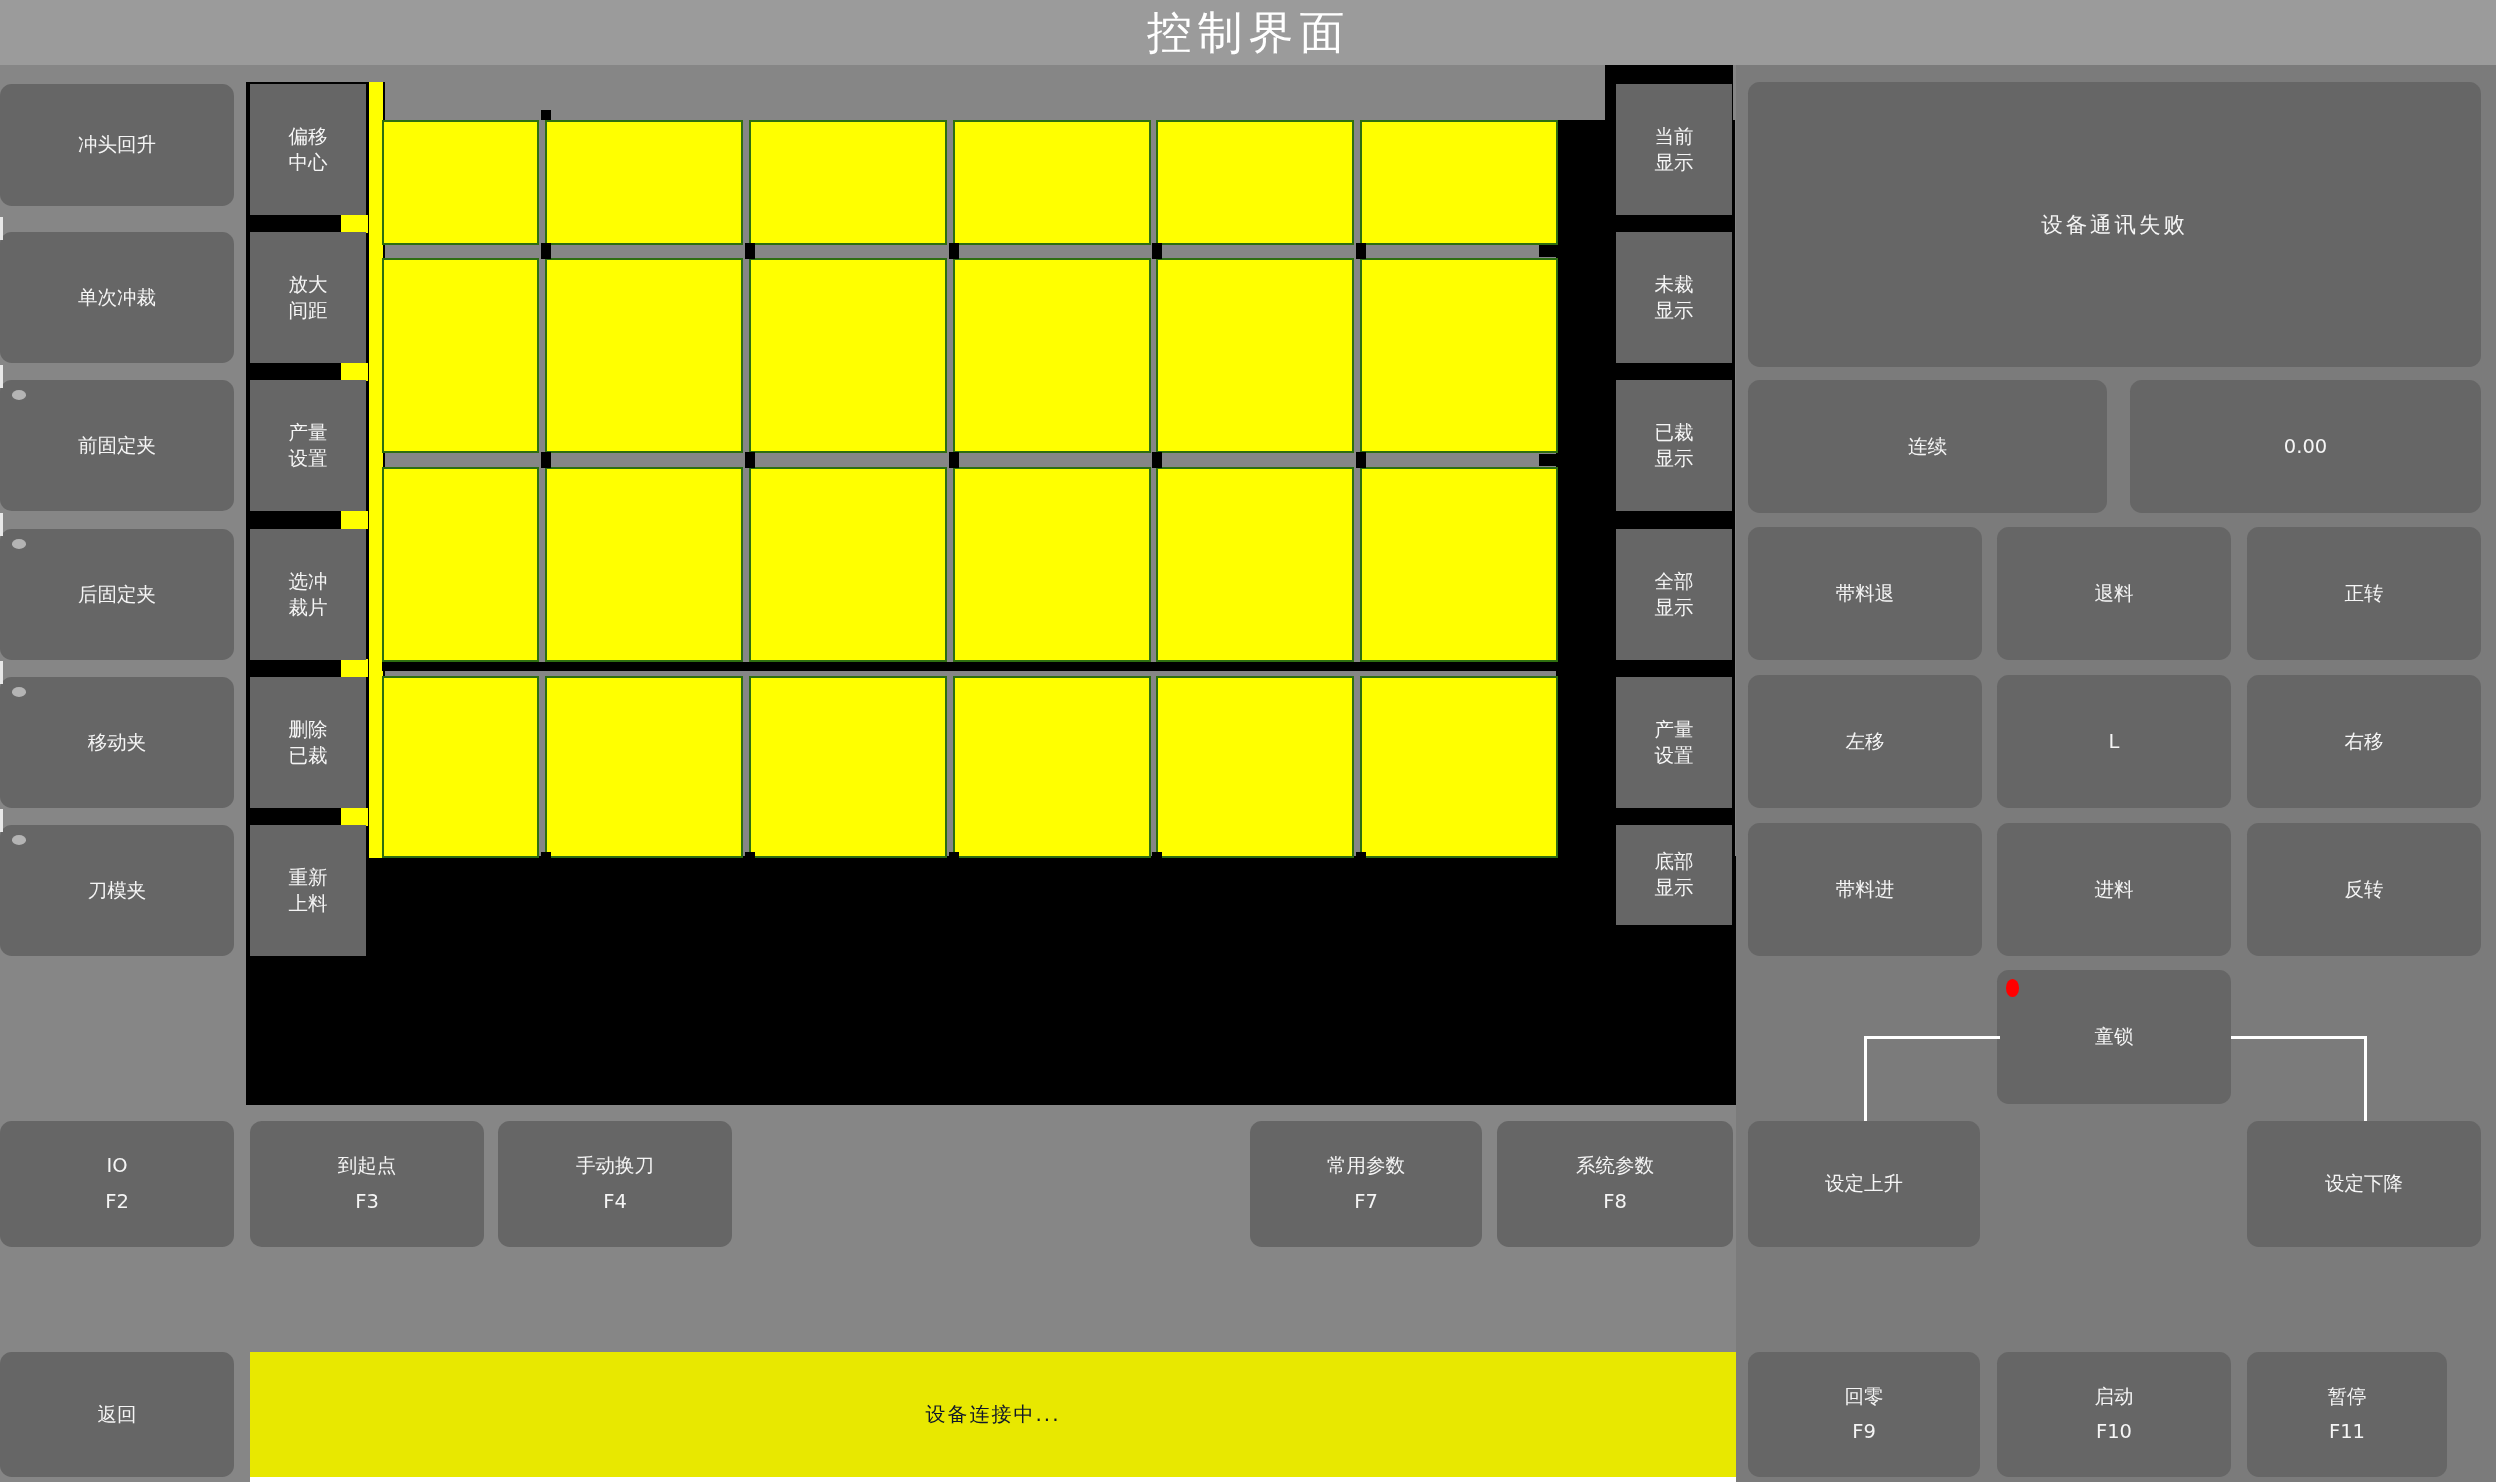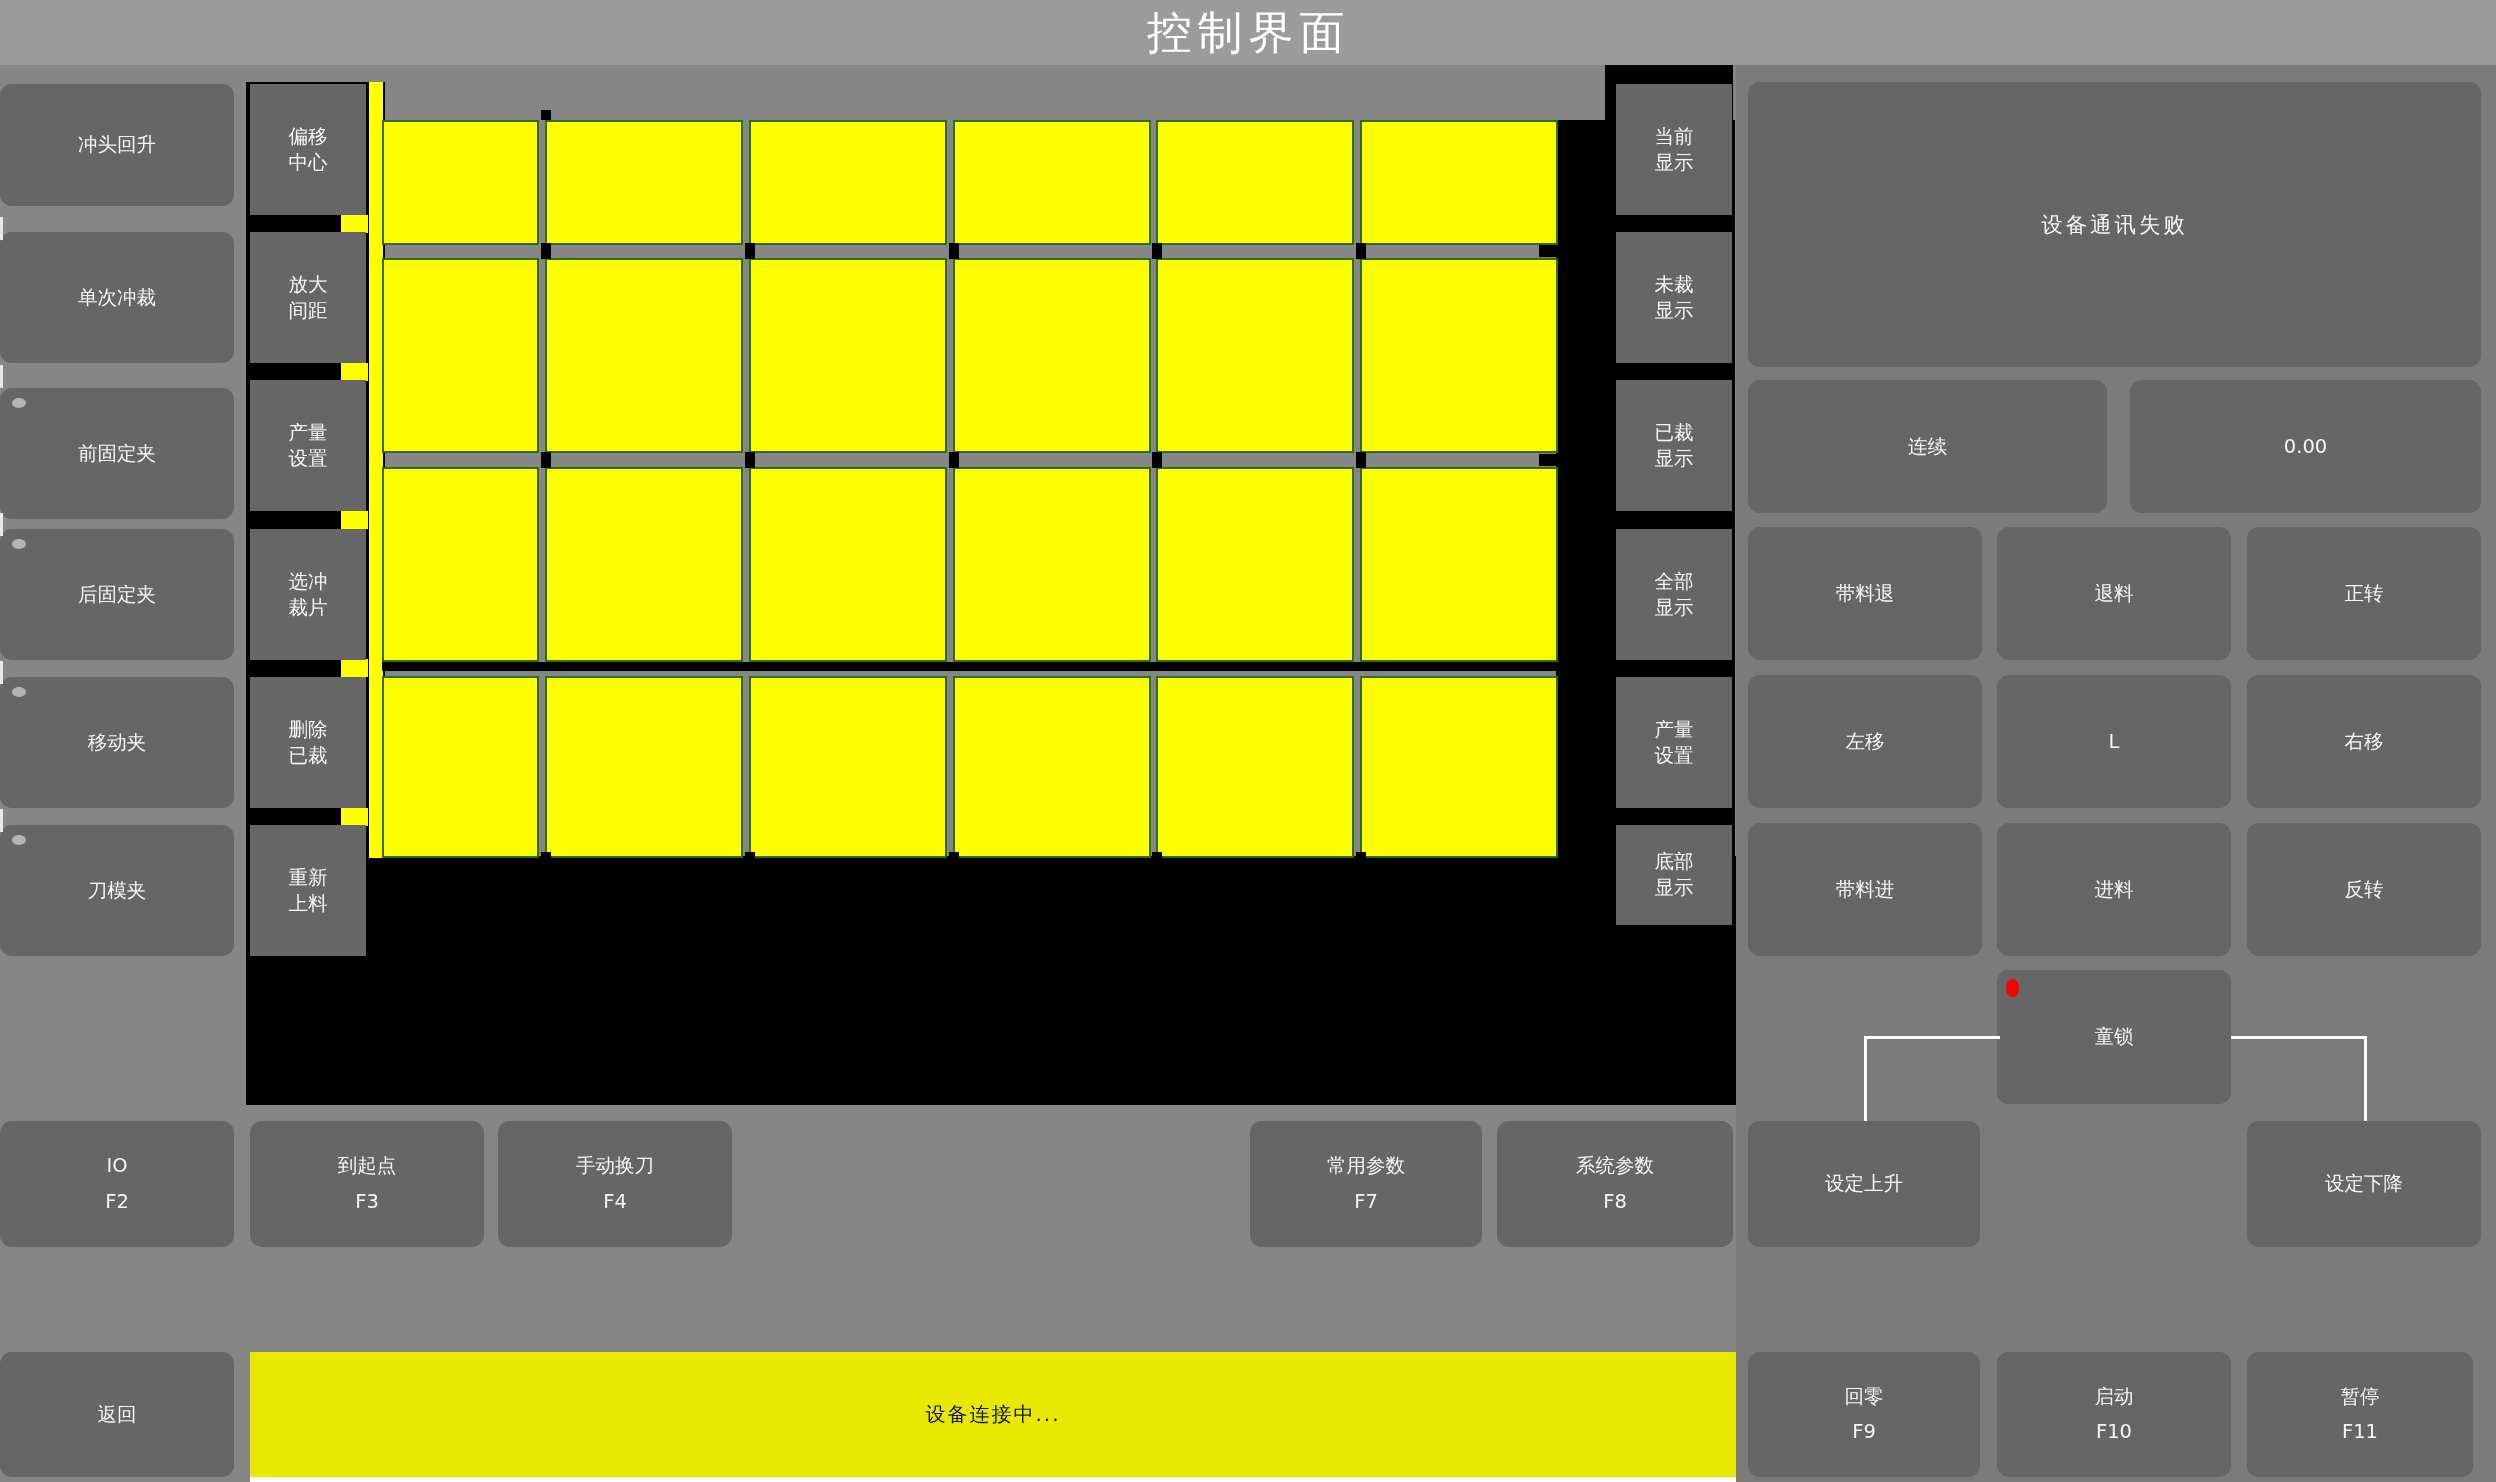--- a/index.html
+++ b/index.html
@@ -113,21 +113,21 @@
     </div>
 </div>
 
 <div id="left-col">
     <div class="btn rounded" style="left: 0px; top: 84px; width: 234px; height: 122px;">
       <span>冲头回升</span>
     </div>
     <div class="btn rounded" style="left: 0px; top: 232px; width: 234px; height: 131px;">
       <span>单次冲裁</span>
     </div>
-    <div class="btn rounded" style="left: 0px; top: 380px; width: 234px; height: 131px; margin-top: 8px;">
+    <div class="btn rounded" style="left: 0px; top: 380px; width: 234px; height: 131px;">
       <span class="dot"></span>
       <span>前固定夹</span>
     </div>
     <div class="btn rounded" style="left: 0px; top: 529px; width: 234px; height: 131px;">
       <span class="dot"></span>
       <span>后固定夹</span>
     </div>
     <div class="btn rounded" style="left: 0px; top: 677px; width: 234px; height: 131px;">
       <span class="dot"></span>
       <span>移动夹</span>
@@ -283,21 +283,21 @@
         <span>回零</span>
         <span>F9</span>
       </div>
     </div>
     <div class="btn rounded" style="left: 1997px; top: 1352px; width: 234px; height: 125px;">
       <div class="stack">
         <span>启动</span>
         <span>F10</span>
       </div>
     </div>
-    <div class="btn rounded" style="left: 2247px; top: 1352px; width: 226px; height: 125px;">
+    <div class="btn rounded" style="left: 2247px; top: 1352px; width: 200px; height: 125px;">
       <div class="stack">
         <span>暂停</span>
         <span>F11</span>
       </div>
     </div>
   </div>
 <div class="abs" style="left:250px;top:1477px;width:1486px;height:5.9px;background:#ffffff;"></div>
 
 
 </body></html>

